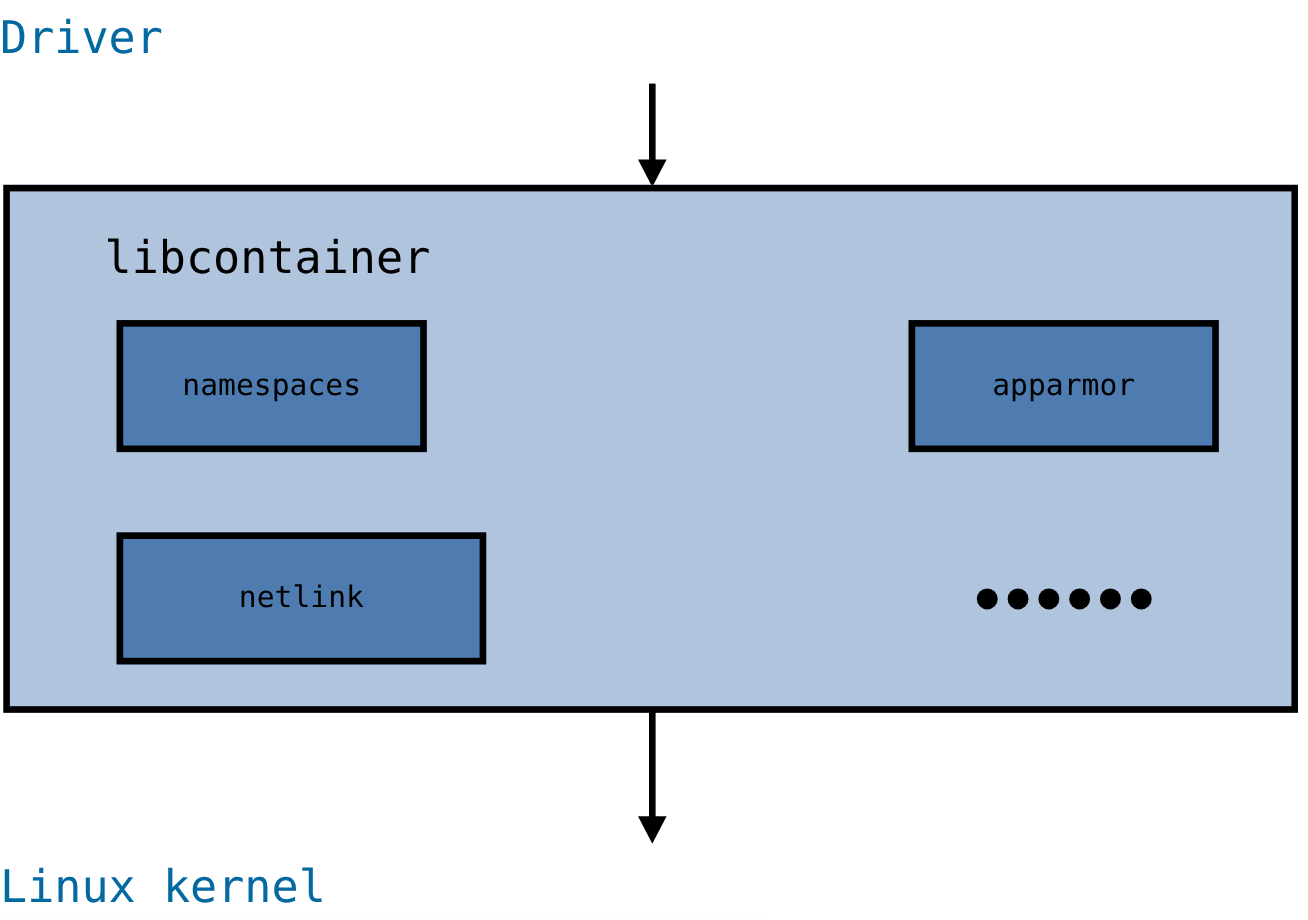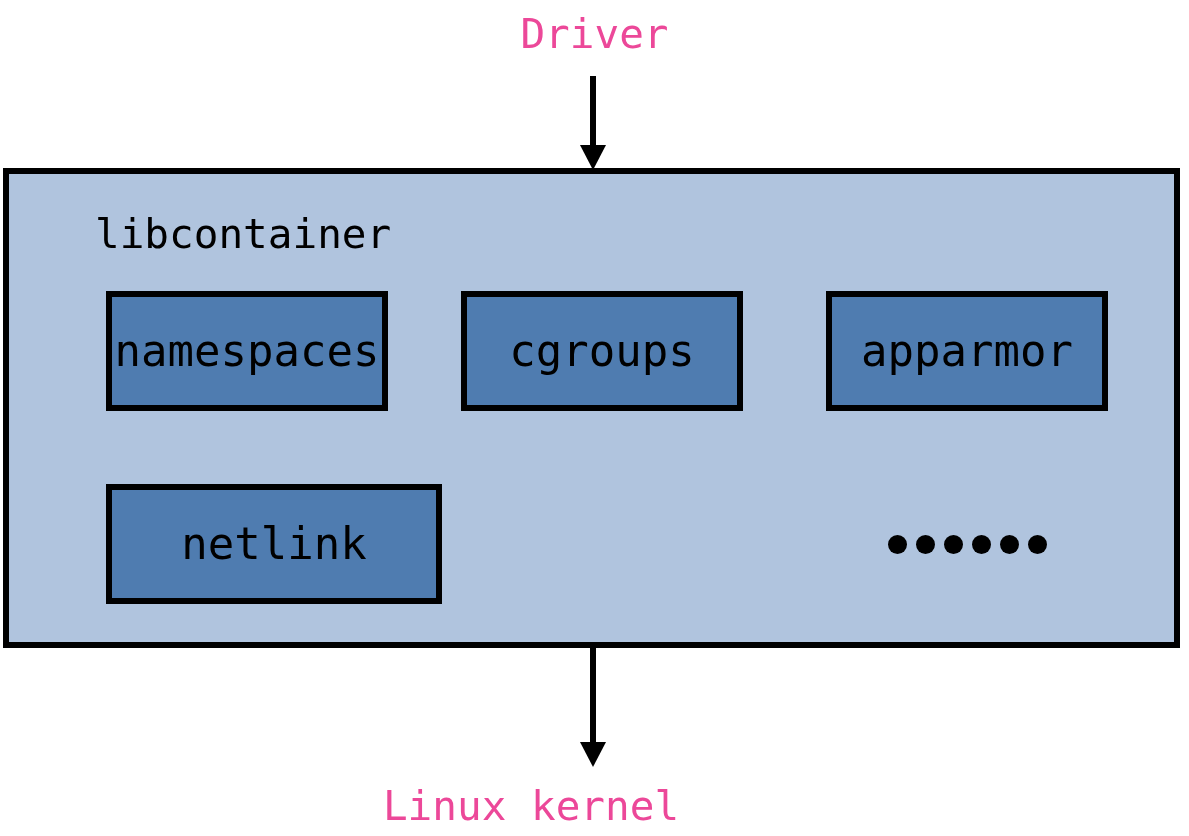--- a/index.html
+++ b/index.html
@@ -17,27 +17,26 @@
   #canvas {
     position: relative;
     width: 1189px;
     height: 836px;
     background: #ffffff;
   }
 
   
   .edge-label {
     position: absolute;
-    text-align: center;
     white-space: nowrap;
     font-family: "DejaVu Sans Mono", "Liberation Mono", monospace;
     font-size: 41px;
     line-height: 44px;
     letter-spacing: 0px;
-    color: #ec4899;
+    color: #0369a1;
   }
   #driver-label {
     left: 0;
     width: 1189px;
     top: 12px;
   }
   #kernel-label {
     left: 0;
     width: 1062px;
     top: 784px;
@@ -108,21 +107,21 @@
     position: absolute;
     box-sizing: border-box;
     background: #4f7cb0;
     border: 6px solid #000000;
     display: flex;
     align-items: center;
     justify-content: center;
   }
   .module-label {
     font-family: "DejaVu Sans Mono", "Liberation Mono", monospace;
-    font-size: 44px;
+    font-size: 27px;
     line-height: 36px;
     white-space: nowrap;
     color: #000000;
   }
 
   #box-namespaces   { left: 97px;  top: 117px; width: 282px; height: 120px; }
   #box-cgroups      { left: 452px; top: 117px; width: 282px; height: 120px; }
   #box-apparmor     { left: 817px; top: 117px; width: 282px; height: 120px; }
   #box-netlink      { left: 97px;  top: 310px; width: 336px; height: 120px; }
   #box-capabilities { left: 452px; top: 310px; width: 282px; height: 120px; }
@@ -159,23 +158,20 @@
   </div>
 
   <div id="libcontainer-box">
 
     <div id="libcontainer-title">libcontainer</div>
 
     <div id="box-namespaces" class="module-box">
       <span class="module-label">namespaces</span>
     </div>
 
-    <div id="box-cgroups" class="module-box">
-      <span class="module-label">cgroups</span>
-    </div>
 
     <div id="box-apparmor" class="module-box">
       <span class="module-label">apparmor</span>
     </div>
 
     <div id="box-netlink" class="module-box">
       <span class="module-label">netlink</span>
     </div>
 
 

